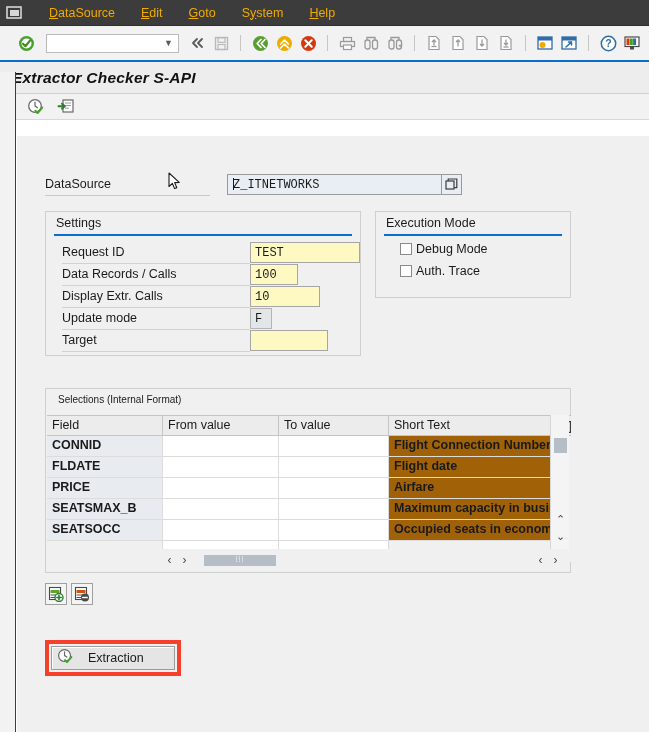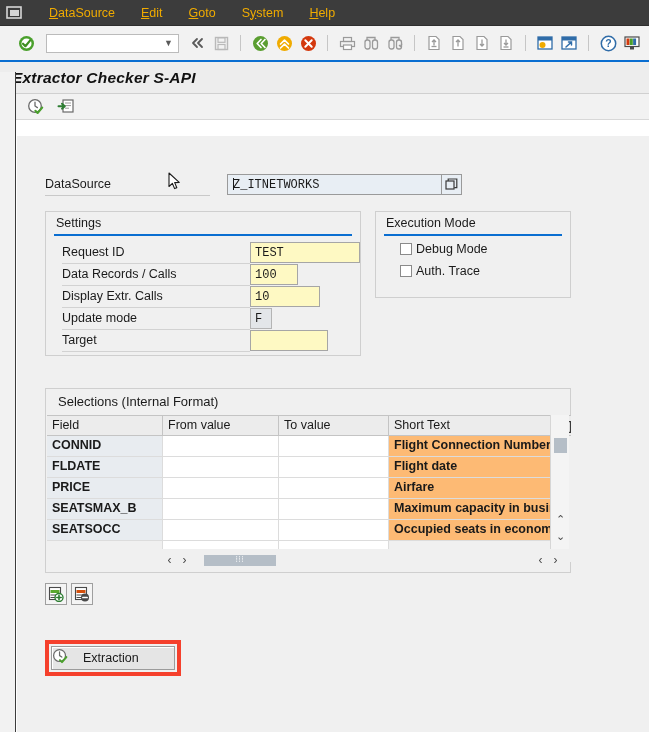--- a/index.html
+++ b/index.html
@@ -219,21 +219,21 @@
   #selections-box {
     position: absolute;
     left: 28px; top: 252px;
     width: 526px; height: 185px;
     background: #f0f0f0;
     border: 1px solid #cfcfcf;
     box-sizing: border-box;
   }
   .sel-caption {
     position: absolute; left: 12px; top: 5px;
-    font-size: 13px; color: #1a1a1a;
+    font-size: 10px; color: #1a1a1a;
   }
   .tbl {
     position: absolute;
     left: 1px; top: 26px;
     width: 524px;
     box-sizing: border-box;
     background: #ffffff;
   }
   .tbl-head {
     display: flex;
@@ -269,21 +269,21 @@
     font-size: 12.5px; color: #1a1a1a;
     padding: 2px 0 0 5px;
     border-right: 1px solid #dcdcdc;
     border-bottom: 1px solid #dcdcdc;
     box-sizing: border-box;
     overflow: hidden; white-space: nowrap;
   }
   .td.c0 { width: 116px; background: #e8ecf0; }
   .td.c1 { width: 116px; background: #ffffff; }
   .td.c2 { width: 110px; background: #ffffff; }
-  .td.c3 { width: 163px; background: #fdba74; border-right: 1px solid #dcdcdc; }
+  .td.c3 { width: 163px; background: #a16207; border-right: 1px solid #dcdcdc; }
   .td.pad { width: 19px; background: #f0f0f0; border-right:none; border-bottom:none;}
   .tr.empty .td.c0 { background: #f0f0f0; border-bottom:none;}
   .tr.empty .td.c1, .tr.empty .td.c2 { background:#ffffff; border-bottom:none;}
   .tr.empty .td.c3 { background: #f0f0f0; border-bottom:none;}
 
   
   .vscroll {
     position: absolute;
     right: 1px; top: 26px;
     width: 19px; height: 134px;
@@ -347,20 +347,21 @@
   }
   .extract-btn {
     position: absolute;
     left: 34px; top: 510px;
     width: 124px; height: 24px;
     background: #e5e5e5;
     border: 1px solid #9b9b9b;
     box-shadow: inset 1px 1px 0 #ffffff;
     box-sizing: border-box;
     display: flex; align-items: center;
+    padding-left: 5px;
   }
   .extract-btn .lab {
     font-size: 12.5px; color: #1a1a1a;
     margin-left: 14px;
   }
 
   
   .cursor {
     position: absolute;
     left: 168px; top: 172px;

